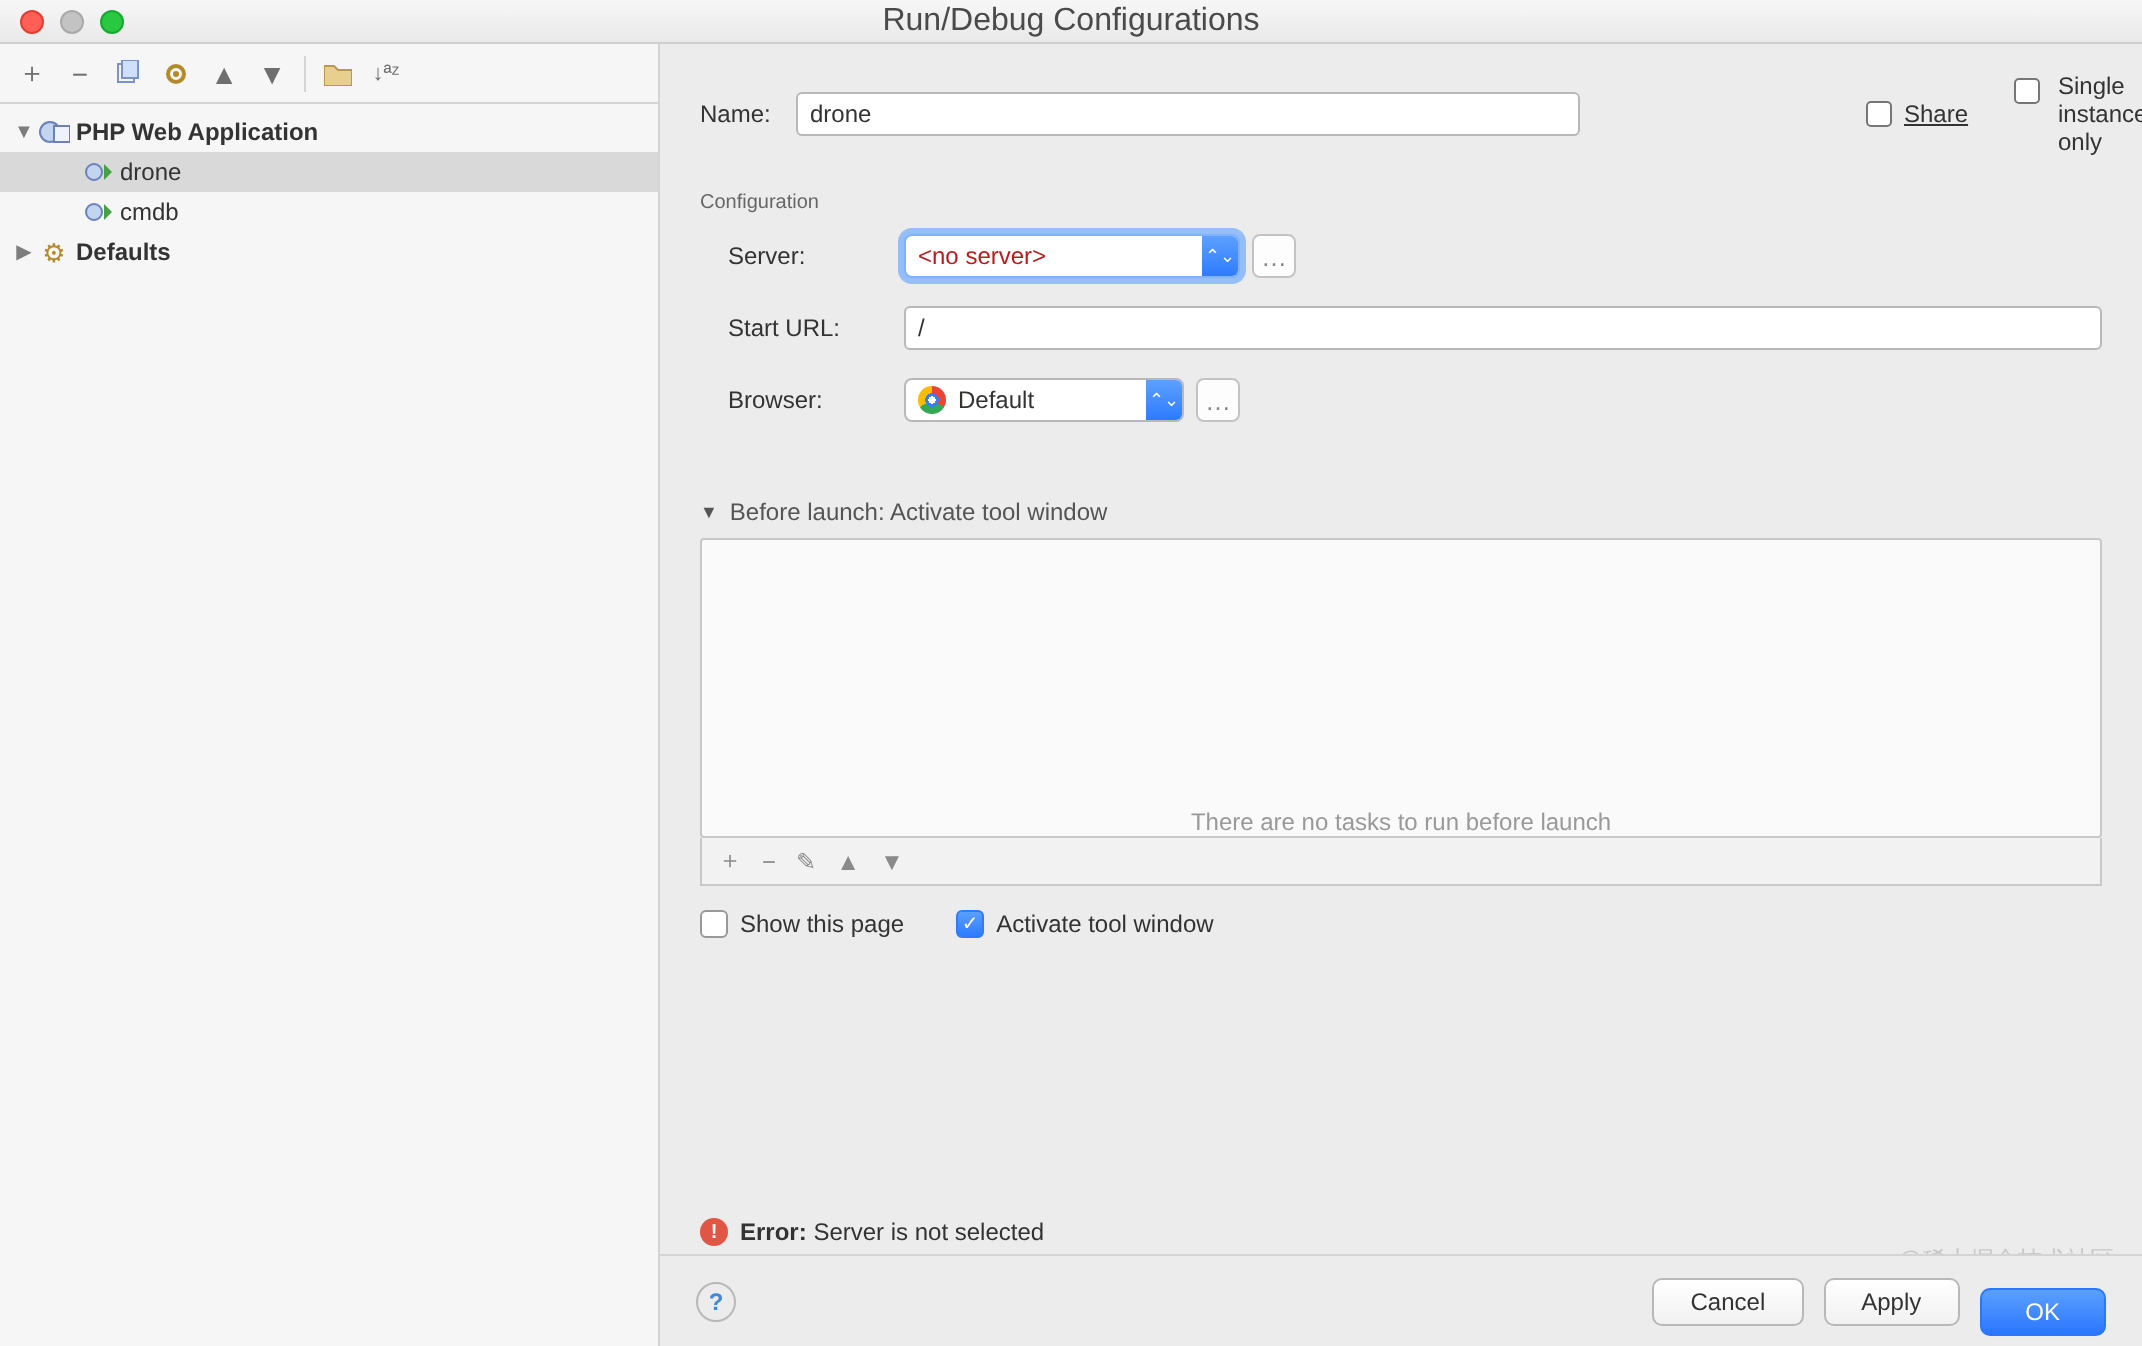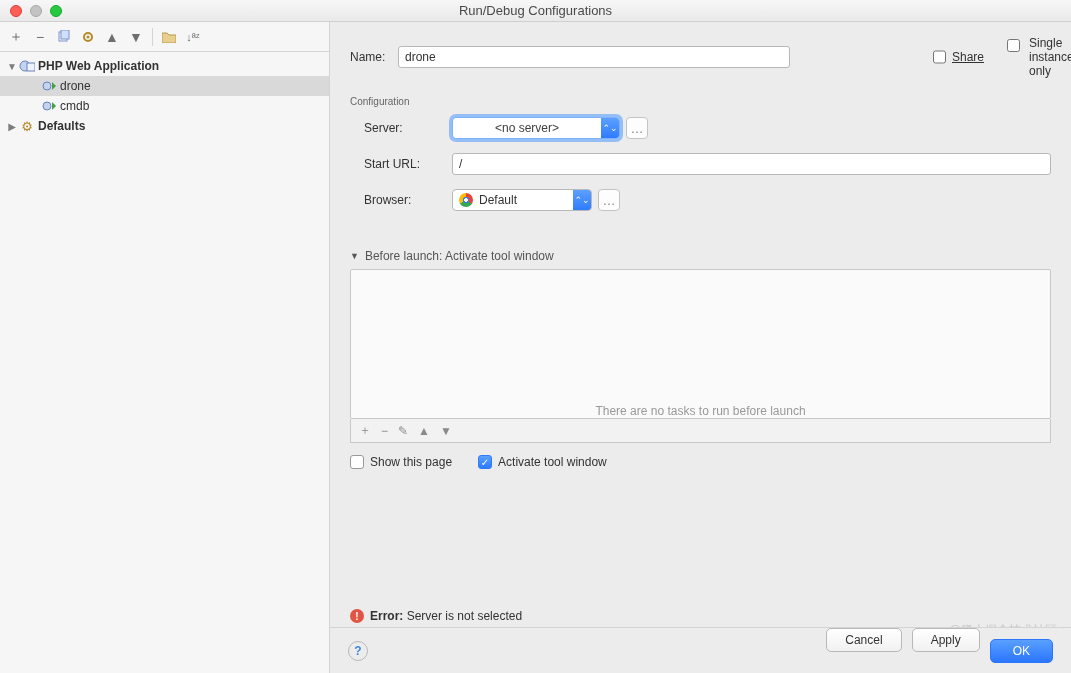--- a/index.html
+++ b/index.html
@@ -21,21 +21,21 @@
     border-bottom: 1px solid #cfcfcf;
     display: flex;
     align-items: center;
     position: relative;
   }
   .traffic { display:flex; gap:8px; margin-left:10px; }
   .traffic span { width:12px; height:12px; border-radius:50%; display:block; }
   .t-close { background:#ff5f57; border:1px solid #e33e32; }
   .t-min   { background:#c3c3c3; border:1px solid #a9a9a9; }
   .t-max   { background:#28c840; border:1px solid #17a92f; }
-  .titlebar-title { position:absolute; left:0; right:0; text-align:center; font-size:13px; color:#4a4a4a; }
+  .titlebar-title { position:absolute; left:0; right:0; text-align:center; font-size:16px; color:#4a4a4a; }
 
   
   .content { display:flex; height:calc(100% - 22px); }
 
   
   .left {
     width: 330px;
     background:#f6f6f6;
     border-right:1px solid #d4d4d4;
     display:flex;
@@ -86,21 +86,21 @@
     padding:0 0 0 6px; position:relative;
   }
   .select.focus { box-shadow:0 0 0 3px rgba(79,153,255,0.55); border-color:#7fb1ff;}
   .select .sel-text { flex:1; white-space:nowrap; overflow:hidden; }
   .sel-btn {
     width:18px; height:100%; background:linear-gradient(#5da0ff,#2e7bff);
     border-top-right-radius:3px; border-bottom-right-radius:3px;
     display:flex; align-items:center; justify-content:center; color:#fff; font-size:9px;
     margin-left:6px;
   }
-  .sel-red { color:#404040;margin-left:36px; }
+  .sel-red { color:#b91c1c; }
   .mini-btn {
     width:22px; height:22px; border:1px solid #c3c3c3; border-radius:4px; background:#fdfdfd;
     display:flex; align-items:center; justify-content:center; color:#888; margin-left:6px; font-size:13px;
   }
   .starturl { flex:1; }
 
   .collapse-hdr {
     display:flex; align-items:center; gap:6px; color:#555; margin-top:24px; margin-bottom:6px;
     cursor:pointer;
   }
@@ -124,21 +124,21 @@
   .error-row {
     position:absolute; left:20px; bottom:50px; display:flex; align-items:center; gap:6px;
   }
   .err-icon {
     width:14px; height:14px; border-radius:50%; background:#e05544; color:#fff;
     display:flex; align-items:center; justify-content:center; font-size:10px; font-weight:bold;
   }
 
   .footer {
     position:absolute; left:0; right:0; bottom:0; height:46px;
-    border-top:1px solid #d4d4d4; display:flex; align-items:flex-start; justify-content:flex-end;
+    border-top:1px solid #d4d4d4; display:flex; align-items:center; justify-content:flex-end;
     padding:0 18px; gap:10px; background:#ececec;
   }
   .help {
     position:absolute; left:18px; bottom:12px;
     width:20px; height:20px; border:1px solid #b8b8b8; border-radius:50%;
     display:flex; align-items:center; justify-content:center; color:#4188d6; font-weight:bold;
   }
   .btn {
     height:24px; padding:0 18px; border:1px solid #b8b8b8; border-radius:5px;
     background:linear-gradient(#ffffff,#f1f1f1); color:#333; font-size:12px; cursor:pointer;

